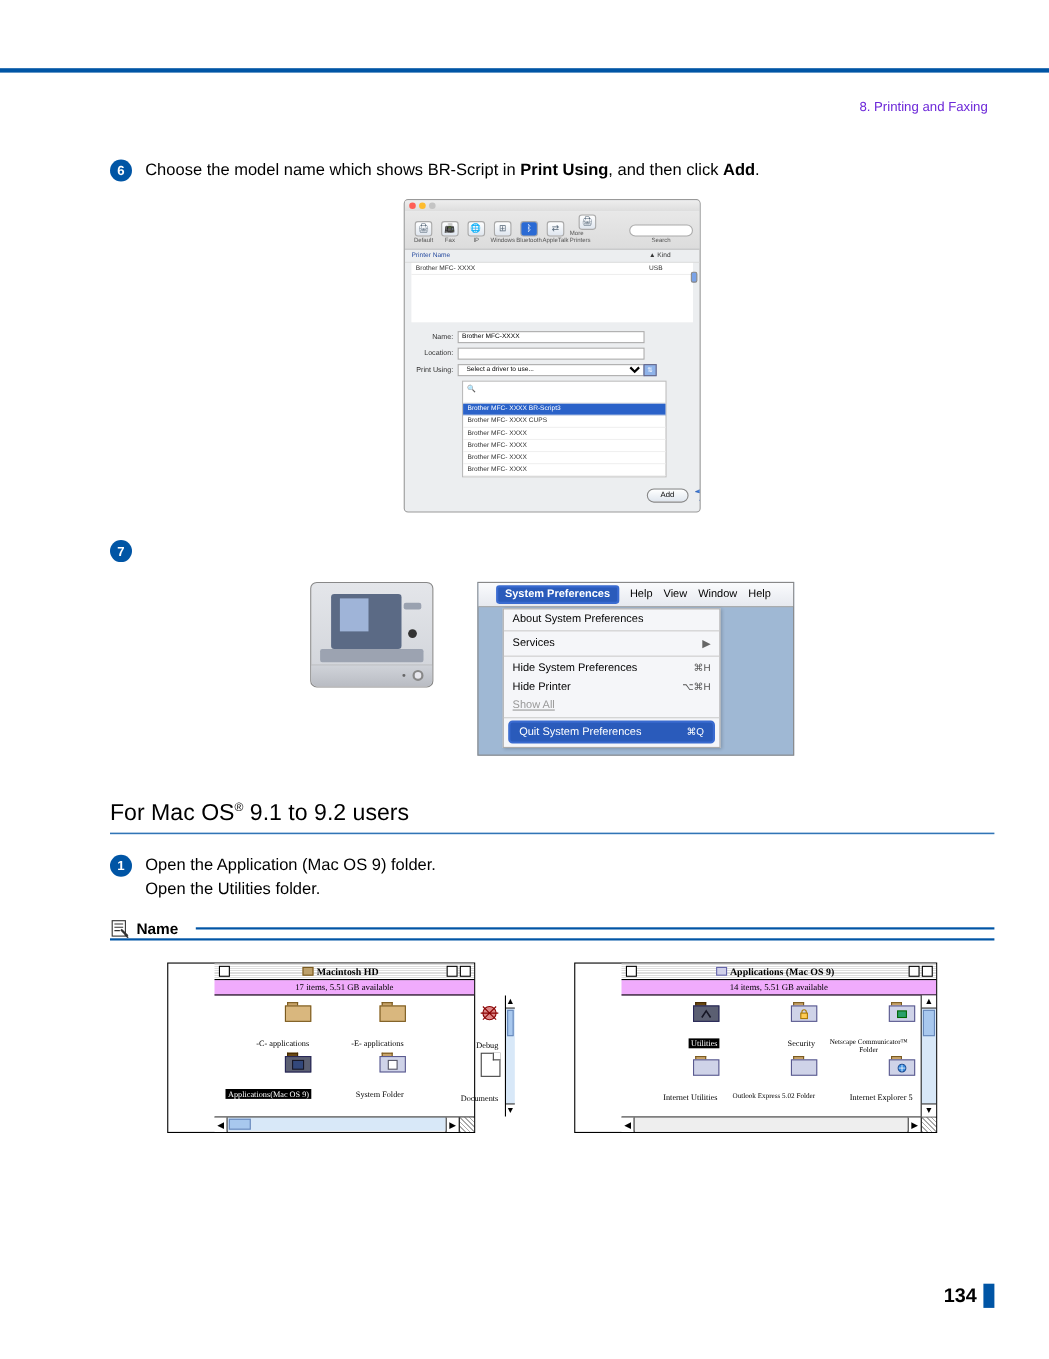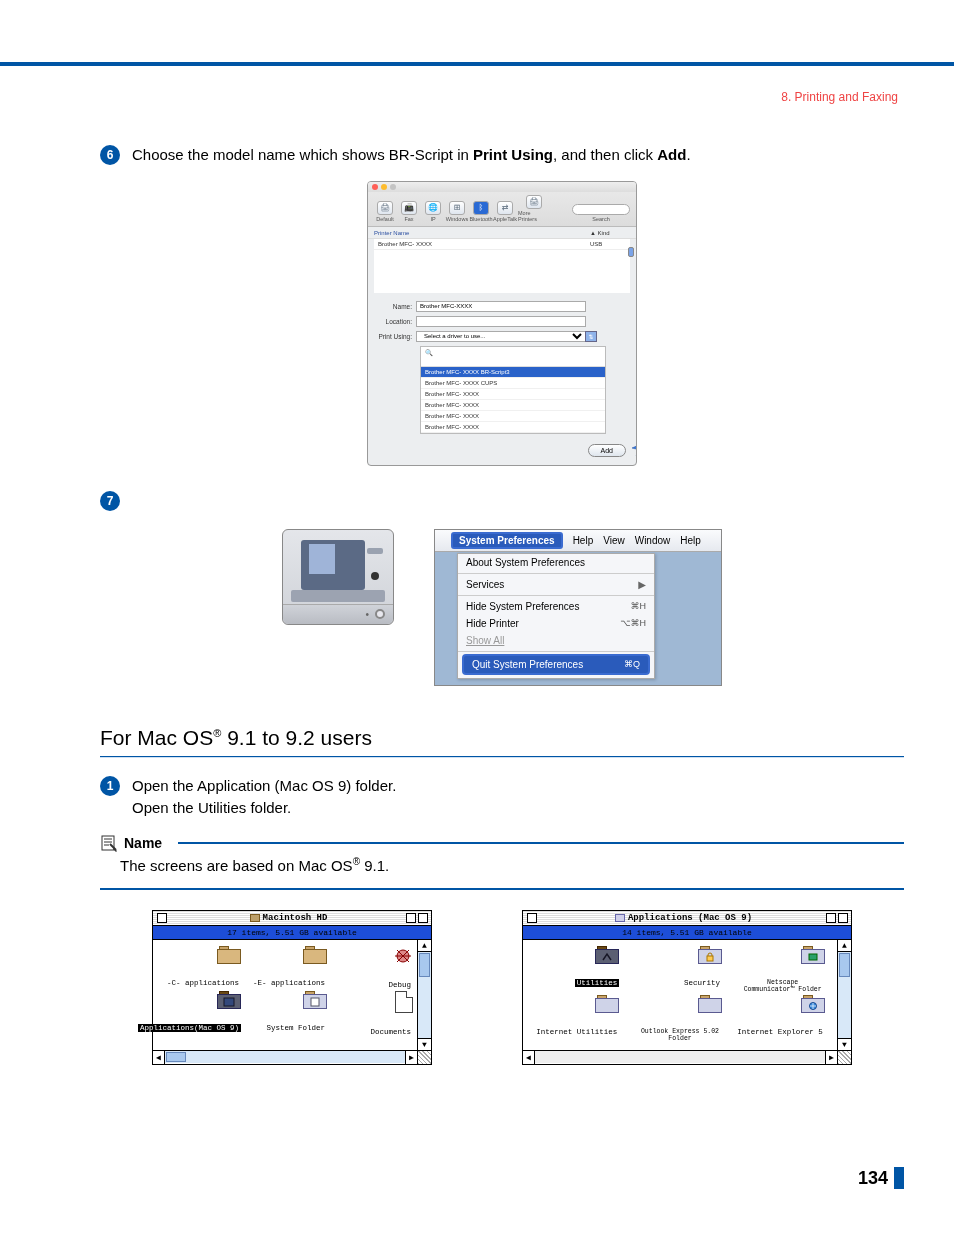--- a/index.html
+++ b/index.html
@@ -10,21 +10,21 @@
     background: #fff;
     width: 954px;
     margin: 0 auto;
     position: relative;
     min-height: 1235px;
   }
   .top-bar { height: 4px; background: #0055a5; margin-top: 62px; }
   .content { padding: 24px 50px 0 100px; }
   .header-right {
     text-align: right;
-    color: #ef4444;
+    color: #6d28d9;
     font-size: 12px;
     margin-bottom: 40px;
     padding-right: 6px;
   }
   .step {
     display: flex;
     align-items: flex-start;
     margin-bottom: 14px;
   }
   .step-badge {
@@ -140,31 +140,31 @@
   .note-head { display:flex; align-items:center; gap:6px; }
   .note-icon { width:18px;height:18px; }
   .note-label { font-weight:bold; font-size:14px; }
   .note-head-rule { flex:1; height:2px; background:#0055a5; margin-left:10px; }
   .note-body { padding:4px 0 14px 20px; font-size:15px; }
   .note-body sup{font-size:10px;vertical-align:super;}
   .note-bottom-rule { height:2px; background:#0055a5; }
 
   
   .os9-row { display:flex; justify-content:center; gap:90px; margin-top:20px; }
-  .os9-win { border:1px solid #000; background:#fff; font-family:Liberation Mono, monospace; font-size:8px; }
+  .os9-win { border:1px solid #000; background:#fff; font-family:Liberation Serif, serif; font-size:8px;padding-left:42px; }
   .os9-win.left { width:280px; }
   .os9-win.right { width:330px; }
   .os9-title { height:15px; border-bottom:1px solid #000; display:flex; align-items:center; background:repeating-linear-gradient(#ddd,#ddd 1px,#fff 1px,#fff 2px); position:relative;}
   .os9-close { width:10px;height:10px;border:1px solid #000;margin:0 4px;background:#fff;}
   .os9-title-text { flex:1; text-align:center; font-weight:bold; font-size:9px; display:flex;align-items:center;justify-content:center;gap:3px;}
   .os9-title-ic{width:10px;height:8px;background:#bda06a;border:1px solid #7a5a20;display:inline-block;}
   .os9-title-ic.app{background:#d0d0ea;border-color:#6666aa;}
   .os9-zoom { display:flex; gap:2px; padding-right:3px;}
   .os9-zoom span{width:10px;height:10px;border:1px solid #000;background:#fff;}
-  .os9-info { text-align:center; border-bottom:1px solid #000; padding:2px 0; font-size:8px; background:#1d4ed8;}
+  .os9-info { text-align:center; border-bottom:1px solid #000; padding:2px 0; font-size:8px; background:#f0abfc;}
   .os9-body { position:relative; height:110px; display:flex; }
   .os9-icons { flex:1; padding:6px 4px; display:grid; grid-template-columns:repeat(3,1fr); gap:2px 2px; align-content:start; justify-items:center;}
   .os9-item { display:flex; flex-direction:column; align-items:flex-end; gap:15px; font-size:7.5px; text-align:center; width:84px;}
   .os9-item .lbl{white-space:nowrap; padding:0 2px;}
   .os9-item.sel .lbl{background:#000;color:#fff;}
   .os9-item.sel .fold-ic{filter:brightness(0.45) saturate(2);}
   .fold-ic{width:24px;height:18px;position:relative;}
   .fold-ic::before{content:"";position:absolute;left:2px;top:0;width:8px;height:3px;background:#c9a46a;border:1px solid #7a5a20;border-bottom:none;}
   .fold-ic::after{content:"";position:absolute;left:0;top:3px;right:0;bottom:0;background:#d9b77e;border:1px solid #7a5a20;}
   .fold-ic.sys::after{background:#cfd3e8;border-color:#5a5a90;}
@@ -374,23 +374,20 @@
     <div class="note-head">
       <svg class="note-icon" viewBox="0 0 18 18">
         <rect x="2" y="2" width="12" height="14" fill="#fff" stroke="#333"></rect>
         <path d="M4 5h8M4 8h8M4 11h5" stroke="#333" stroke-width="1"></path>
         <path d="M10 10l6 6" stroke="#333" stroke-width="2"></path>
         <path d="M14 14l3 3-1 1-3-3z" fill="#333"></path>
       </svg>
       <span class="note-label">Name</span>
       <div class="note-head-rule"></div>
     </div>
-    <div class="note-body">
-      <span>The screens are based on Mac OS</span><sup>®</sup><span> 9.1.</span>
-    </div>
     <div class="note-bottom-rule"></div>
   </div>
 
   <div class="os9-row">
 
     <div class="os9-win left">
       <div class="os9-title">
         <div class="os9-close"></div>
         <div class="os9-title-text">
             <span class="os9-title-ic"></span>

